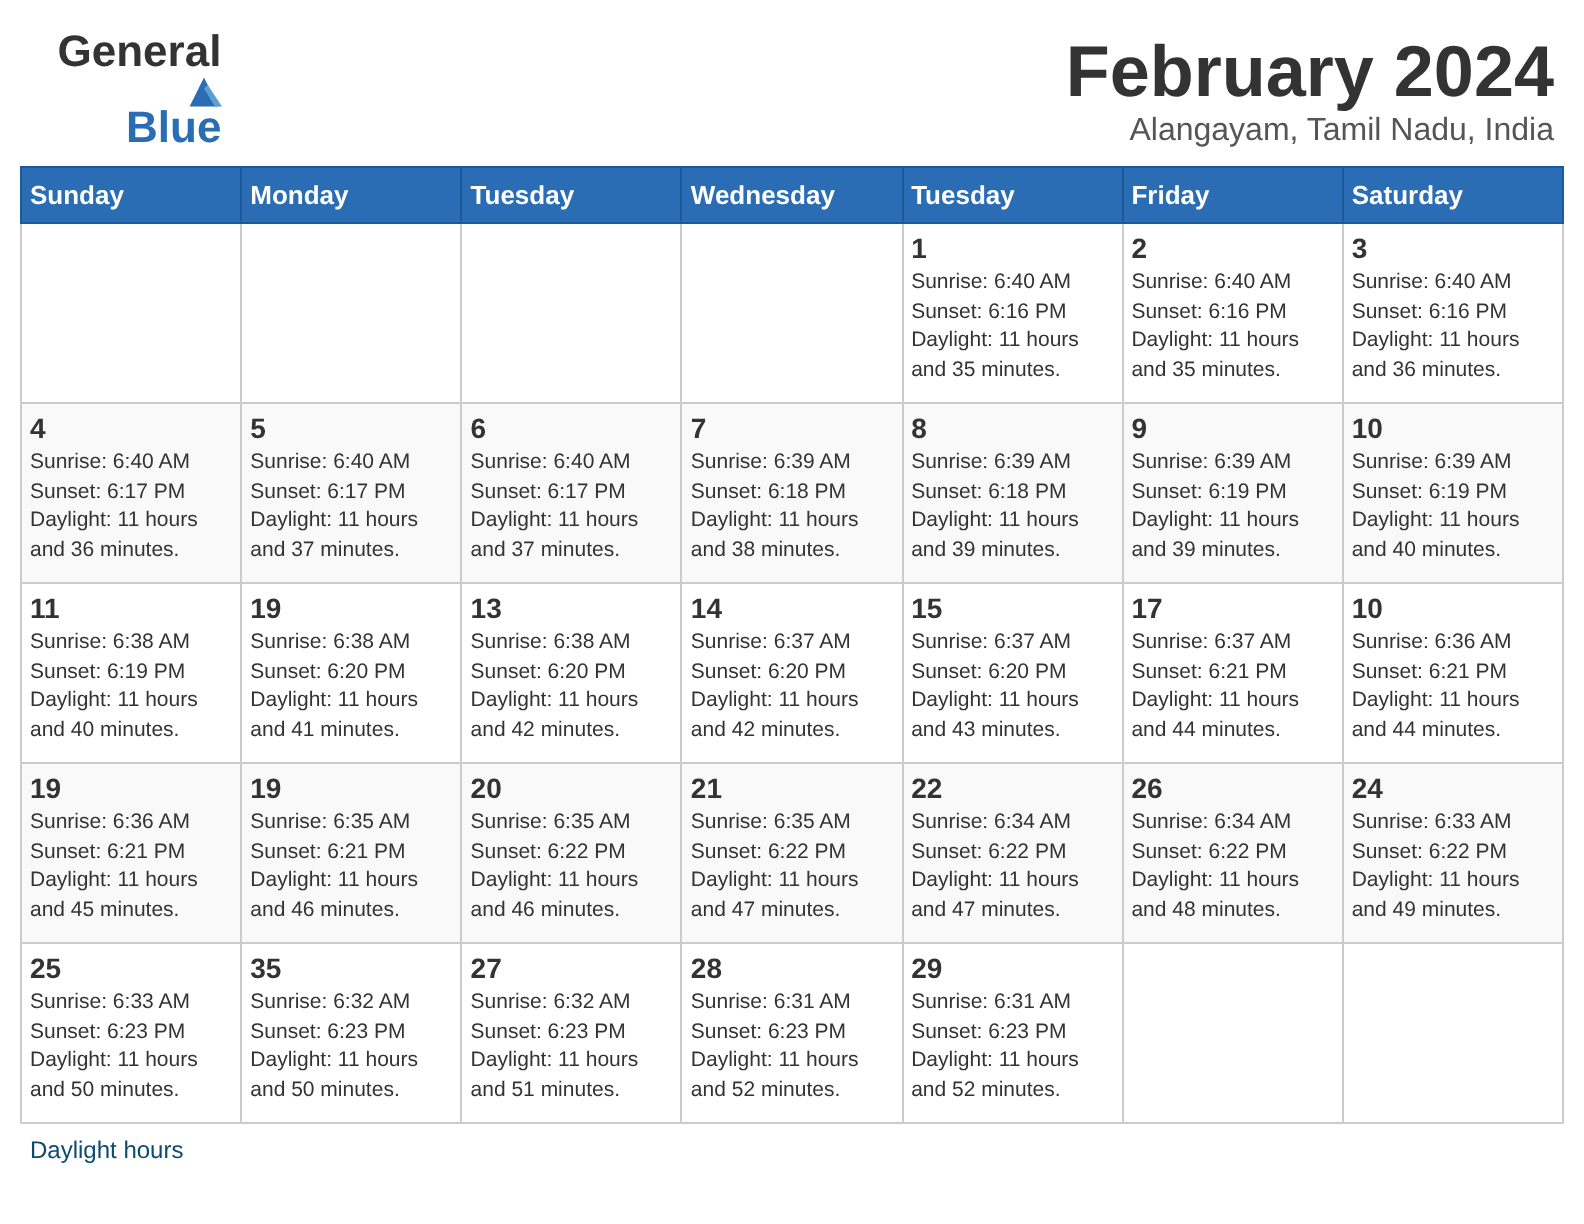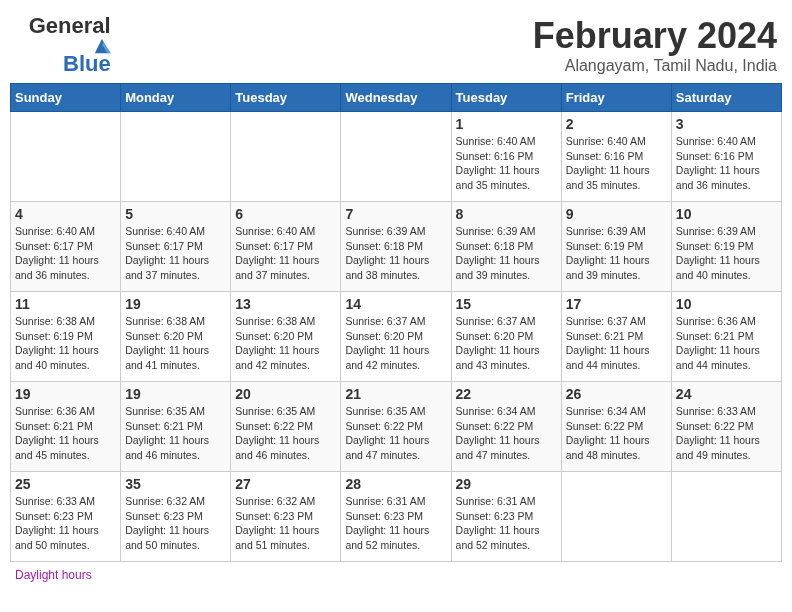--- a/index.html
+++ b/index.html
@@ -87,21 +87,21 @@
       font-size: 10.5px;
       line-height: 1.4;
       color: #333;
     }
     .empty-cell {
       background: #fff !important;
     }
     .footer {
       margin-top: 6px;
       font-size: 12px;
-      color: #a21caf;
+      color: #0c4a6e;
       padding-left: 5px;
     }
   </style>
 </head>
 <body>
 
 <div class="header-section">
   <div class="logo">
     <div>
       <div style="display:flex;align-items:flex-end;flex-direction:column;">

